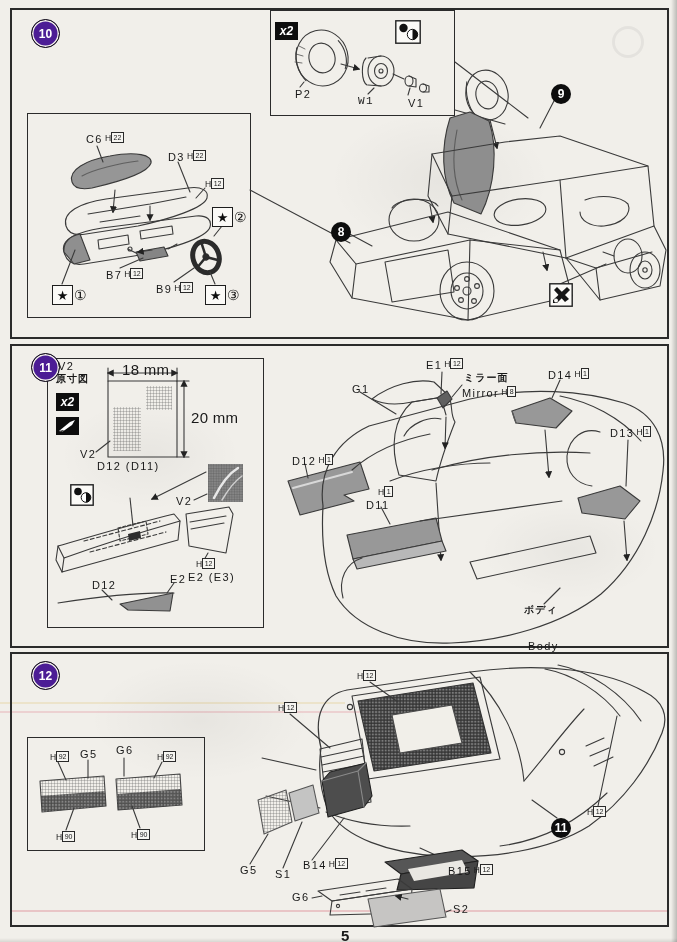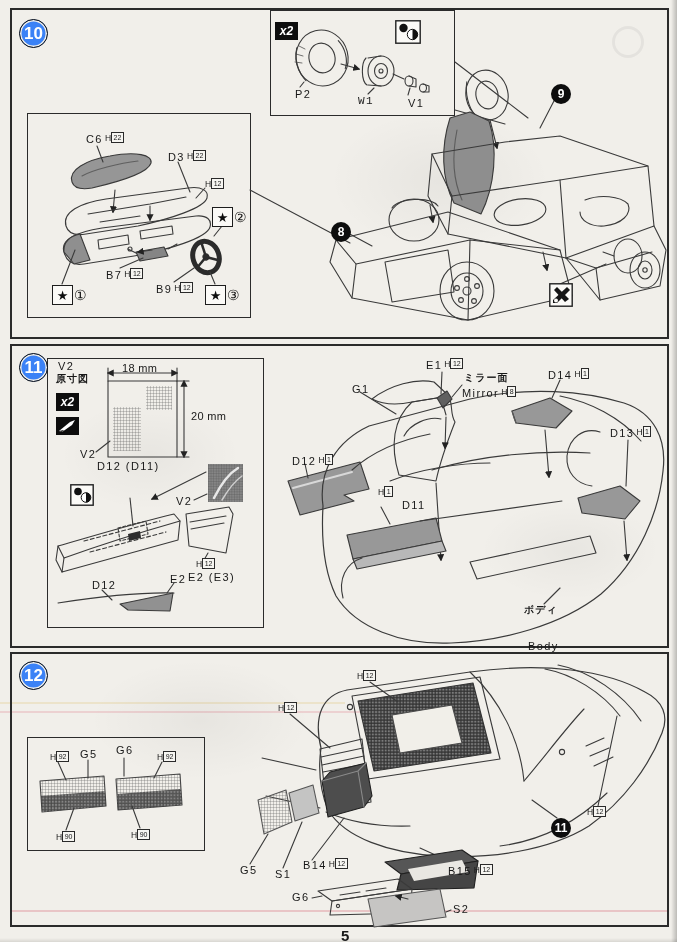--- a/index.html
+++ b/index.html
@@ -2,27 +2,27 @@
 <html><head>
 <meta charset="utf-8">
 <style>
   html,body{margin:0;padding:0;background:#d8d6d1;}
   #page{position:relative;width:677px;height:942px;background:#f1efea;overflow:hidden;
         font-family:"Liberation Sans",sans-serif;color:#161616;}
   .panel{position:absolute;border:2px solid #2b2b2b;z-index:1;background:transparent;}
   .box{position:absolute;border:1.6px solid #2b2b2b;z-index:1;background:transparent;}
   .lbl{position:absolute;font-size:11px;letter-spacing:1.4px;color:#181818;white-space:nowrap;z-index:4;line-height:1.1;}
   .jp{font-size:10px;letter-spacing:1px;font-weight:bold;font-family:"DejaVu Sans",sans-serif;}
-  .small{font-size:11px;letter-spacing:0.3px;}
+  .small{font-size:15px;letter-spacing:0.3px;}
   .pt{margin-left:2px;letter-spacing:0;}
   .ph{font-size:8.5px;vertical-align:2px;}
   .pn{display:inline-block;font-size:7px;line-height:7.5px;border:1px solid #2a2a2a;padding:0.5px 1.5px;vertical-align:3px;letter-spacing:0;background:#f6f5f1;}
-  .badge{position:absolute;width:27px;height:27px;border-radius:50%;background:#3b82f6;color:#fff;
-         display:flex;align-items:center;justify-content:center;font-size:17px;font-weight:bold;z-index:4;
-         border:1.5px solid #0d0d0d;box-shadow:inset 0 0 0 1.5px #f1efea;}
+  .badge{position:absolute;width:27px;height:27px;border-radius:50%;background:#4c1d95;color:#fff;
+         display:flex;align-items:center;justify-content:center;font-size:12px;font-weight:bold;z-index:4;
+         border:1.5px solid #0d0d0d;box-shadow:inset 0 0 0 1.5px #f1efea;margin-left:12px;}
   .mini{position:absolute;width:20px;height:20px;border-radius:50%;background:#0d0d0d;color:#fff;
         display:flex;align-items:center;justify-content:center;font-size:12px;font-weight:bold;z-index:4;}
   .circ{position:absolute;font-size:14px;z-index:4;color:#111;}
   .starbox{position:absolute;width:19px;height:18px;border:1.6px solid #1d1d1d;background:#fbfaf7;
            display:flex;align-items:center;justify-content:center;font-size:13px;color:#0c0c0c;z-index:4;}
   .x2{position:absolute;background:#0d0d0d;color:#fff;font-weight:bold;font-style:italic;font-size:12px;
       width:23px;height:18px;display:flex;align-items:center;justify-content:center;z-index:4;letter-spacing:0;}
   .sym{position:absolute;z-index:4;line-height:0;}
   #art{position:absolute;left:0;top:0;z-index:2;pointer-events:none;}
   .artifact{position:absolute;z-index:0;pointer-events:none;}
@@ -382,21 +382,21 @@
   <div class="lbl" style="left:170px;top:573px;">E2</div>
 
   <div class="lbl" style="left:352px;top:383px;">G1</div>
   <div class="lbl" style="left:426px;top:358px;"><span>E1</span><span class="pt"><span class="ph">H</span><span class="pn">12</span></span></div>
   <div class="lbl jp" style="left:464px;top:372px;">ミラー面</div>
   <div class="lbl" style="left:462px;top:386px;"><span>Mirror</span><span class="pt"><span class="ph">H</span><span class="pn">8</span></span></div>
   <div class="lbl" style="left:548px;top:368px;"><span>D14</span><span class="pt"><span class="ph">H</span><span class="pn">1</span></span></div>
   <div class="lbl" style="left:610px;top:426px;"><span>D13</span><span class="pt"><span class="ph">H</span><span class="pn">1</span></span></div>
   <div class="lbl" style="left:292px;top:454px;"><span>D12</span><span class="pt"><span class="ph">H</span><span class="pn">1</span></span></div>
   <div class="lbl" style="left:376px;top:486px;"><span class="pt"><span class="ph">H</span><span class="pn">1</span></span></div>
-  <div class="lbl" style="left:366px;top:499px;margin-left:36px;">D11</div>
+  <div class="lbl" style="left:366px;top:499px;">D11</div>
   <div class="lbl jp" style="left:524px;top:604px;">ボディ</div>
   <div class="lbl" style="left:528px;top:616px;margin-top:24px;">Body</div>
 
   <div class="lbl" style="left:48px;top:751px;"><span class="pt"><span class="ph">H</span><span class="pn">92</span></span></div>
   <div class="lbl" style="left:80px;top:748px;">G5</div>
   <div class="lbl" style="left:116px;top:744px;">G6</div>
   <div class="lbl" style="left:155px;top:751px;"><span class="pt"><span class="ph">H</span><span class="pn">92</span></span></div>
   <div class="lbl" style="left:54px;top:831px;"><span class="pt"><span class="ph">H</span><span class="pn">90</span></span></div>
   <div class="lbl" style="left:129px;top:829px;"><span class="pt"><span class="ph">H</span><span class="pn">90</span></span></div>
 

